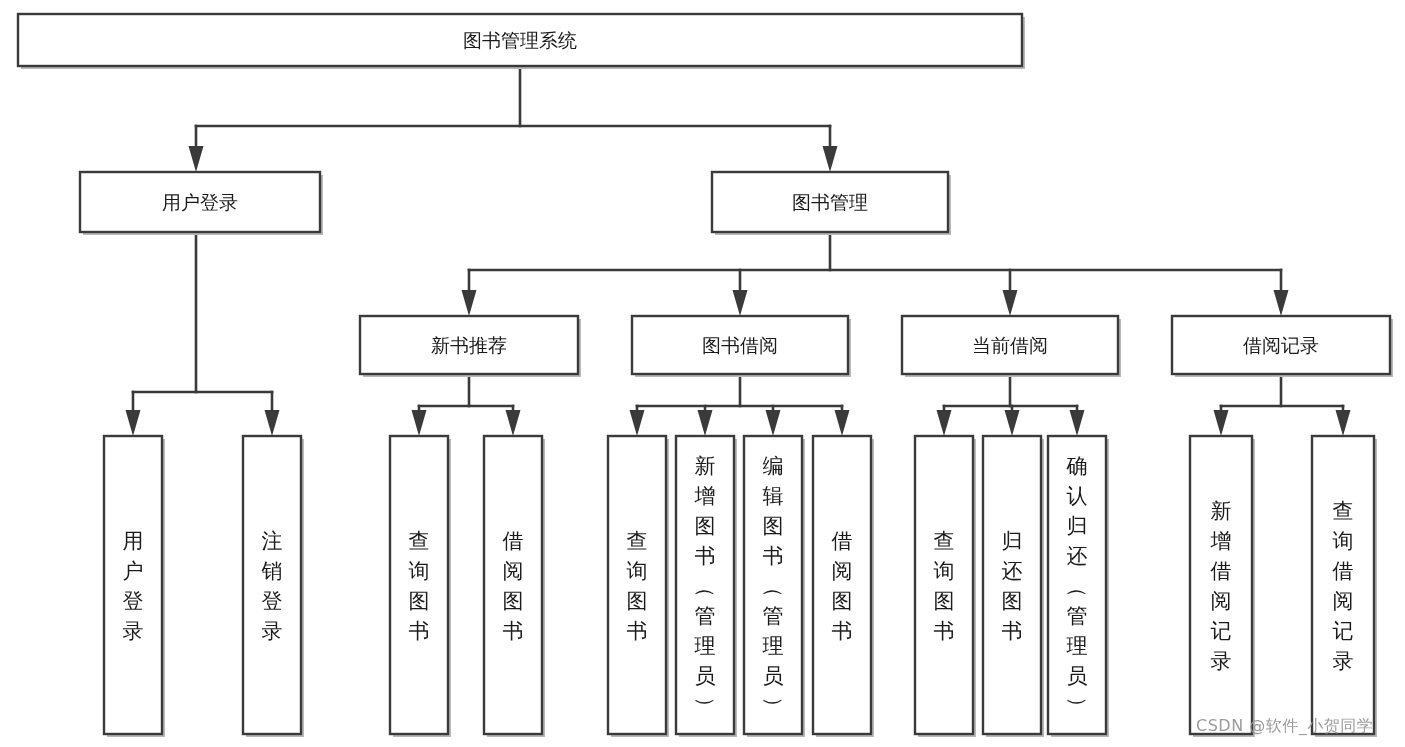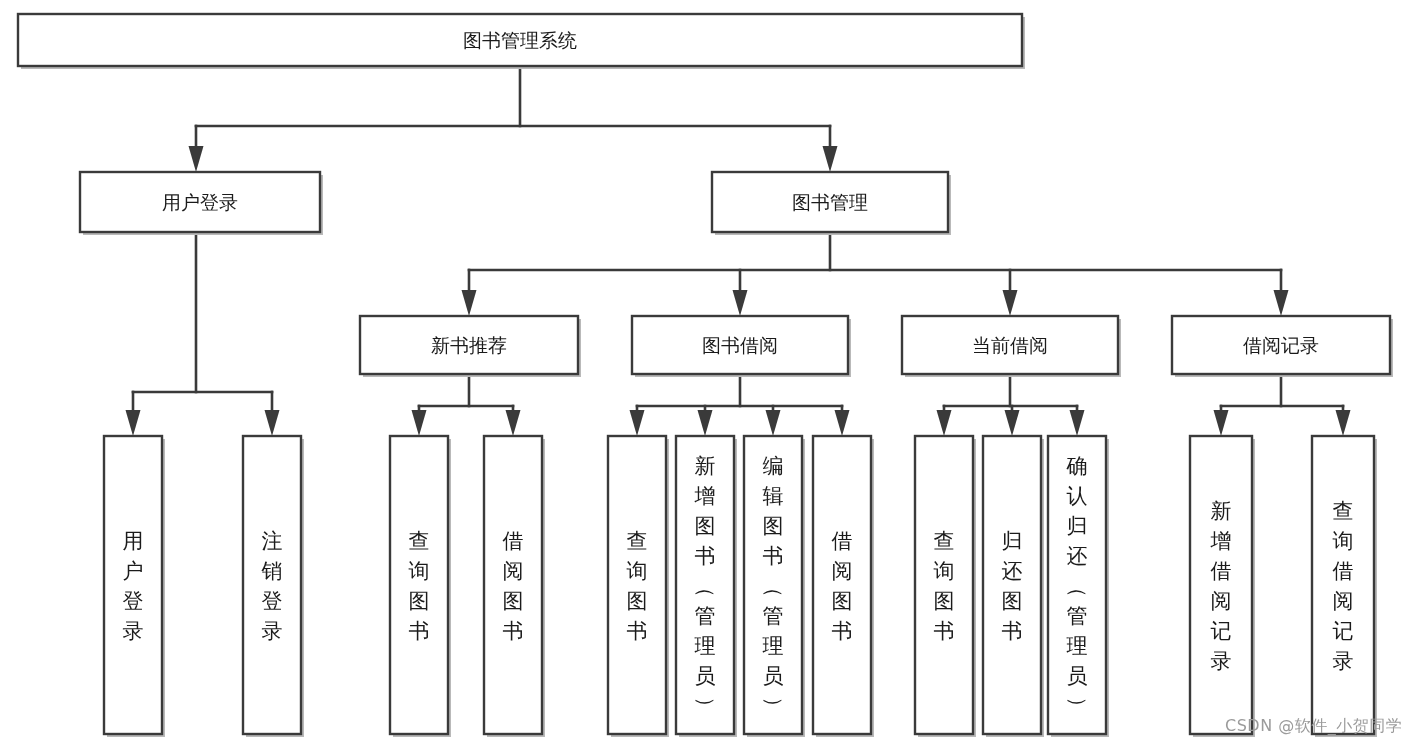--- a/index.html
+++ b/index.html
@@ -14,21 +14,20 @@
   .conn{stroke:#3a3a3a;stroke-width:2.6;fill:none;stroke-linecap:square;}
   .arrow-head{fill:#3a3a3a;stroke:none;}
   .node-label-h{
     font-size:19px;fill:#1b1b1b;text-anchor:middle;
     dominant-baseline:middle;
   }
   .watermark{
     position:absolute;font-size:16px;color:#9b9b9b;
     white-space:nowrap;left:1196px;top:716px;
     letter-spacing:0.5px;
-    margin-left:29px;
   }
 </style>
 </head>
 <body>
 
 <div id="diagram-root">
   <svg id="flow" viewBox="0 0 1405 747">
     <g id="connectors-layer">
         <line x1="520" y1="66" x2="520" y2="126" class="conn"></line>
         <line x1="196" y1="126" x2="830" y2="126" class="conn"></line>

